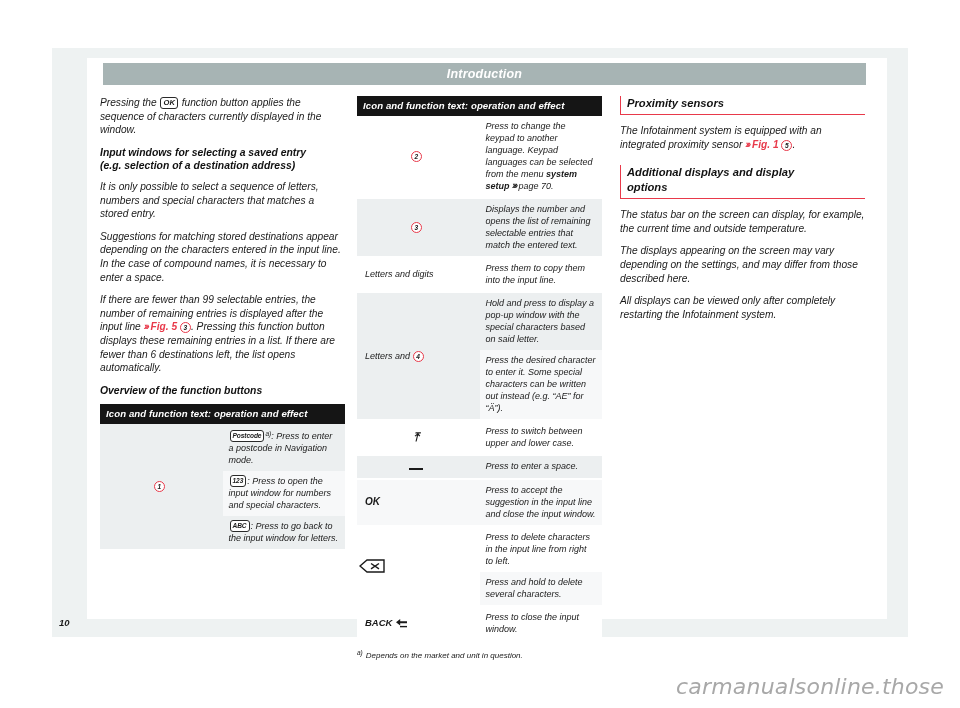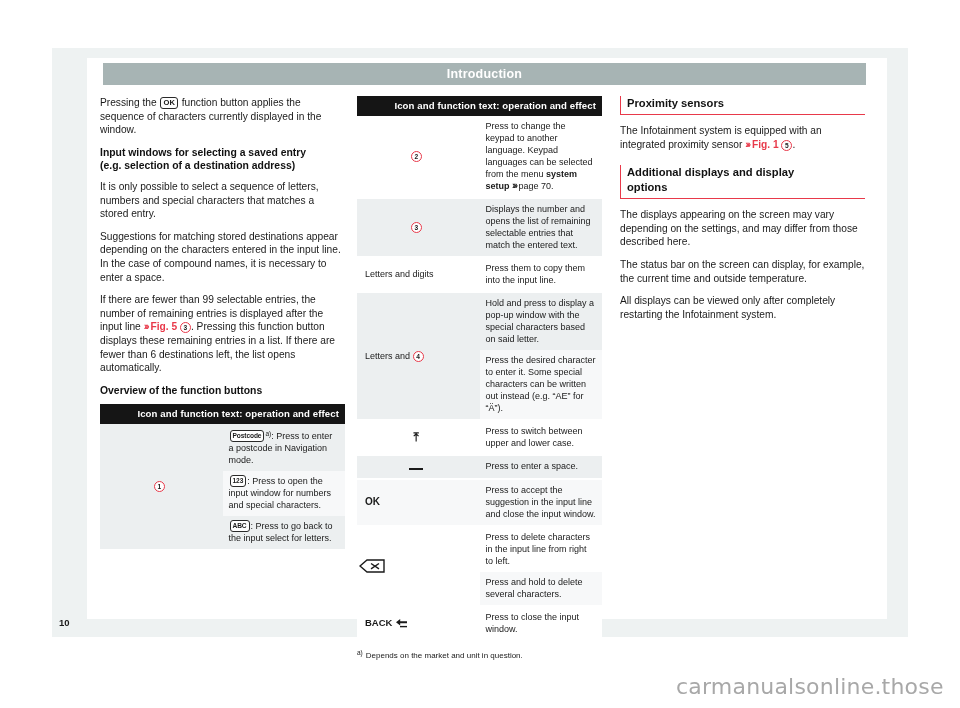--- a/index.html
+++ b/index.html
@@ -15,20 +15,21 @@
     font-family: "Liberation Sans", sans-serif;
     color: #1a1a1a;
   }
 
   
   .viewport {
     position: relative;
     width: 960px;
     height: 708px;
     background: #ffffff;
+    font-style: italic;
   }
   .page-shadowbox {
     position: absolute;
     left: 52px;
     top: 48px;
     width: 856px;
     height: 589px;
     background: #eef2f2;
   }
   .page-sheet {
@@ -180,21 +181,21 @@
     border-collapse: collapse;
     table-layout: fixed;
     margin: 0;
   }
   .tbl-head {
     background: #151515;
     color: #ffffff;
     font-size: 9.6px;
     font-weight: bold;
     padding: 4px 6px 5px 6px;
-    text-align: right;
+    text-align: left;
     letter-spacing: .1px;
   }
   .tbl td {
     padding: 4px 6px 5px 6px;
     font-size: 9px;
     line-height: 12px;
     vertical-align: top;
     color: #1a1a1a;
   }
   td.icon-cell {
@@ -277,21 +278,21 @@
         <tr class="row-a">
           <td class="icon-cell ctr" rowspan="3">
             <span class="circnum">1</span>
           </td>
           <td><span class="keycap small">Postcode</span><sup class="fn">a)</sup><span>: Press to enter a postcode in Navigation mode.</span></td>
         </tr>
         <tr class="row-b">
           <td><span class="keycap small">123</span><span>: Press to open the input window for numbers and special characters.</span></td>
         </tr>
         <tr class="row-a">
-          <td><span class="keycap small">ABC</span><span>: Press to go back to the input select for letters.</span></td>
+          <td><span class="keycap small">ABC</span><span>: Press to go back to the input window for letters.</span></td>
         </tr>
       </tbody>
         </table>
     </div>
 
     <div class="col col-2">
       <table class="tbl">
         <tbody>
             <tr>
           <th class="tbl-head" colspan="2">Icon and function text: operation and effect</th>
@@ -378,19 +379,19 @@
 
     <div class="col col-3">
 
       <div class="sec-head">Proximity sensors</div>
 
       <p class="body"><span>The Infotainment system is equipped with an integrated proximity sensor </span><span class="chev">›››</span>&nbsp;<span class="xref">Fig. 1</span>&nbsp;<span class="circnum">5</span><span>.</span></p>
 
 
       <div class="sec-head second"><span>Additional displays and display</span><br><span>options</span></div>
 
+      <p class="body">The status bar on the screen can display, for example, the current time and outside temperature.</p>
       <p class="body">The displays appearing on the screen may vary depending on the settings, and may differ from those described here.</p>
-      <p class="body">The status bar on the screen can display, for example, the current time and outside temperature.</p>
       <p class="body">All displays can be viewed only after completely restarting the Infotainment system.</p>
     </div>
 
   </div>
 </div>
 
 </body></html>

